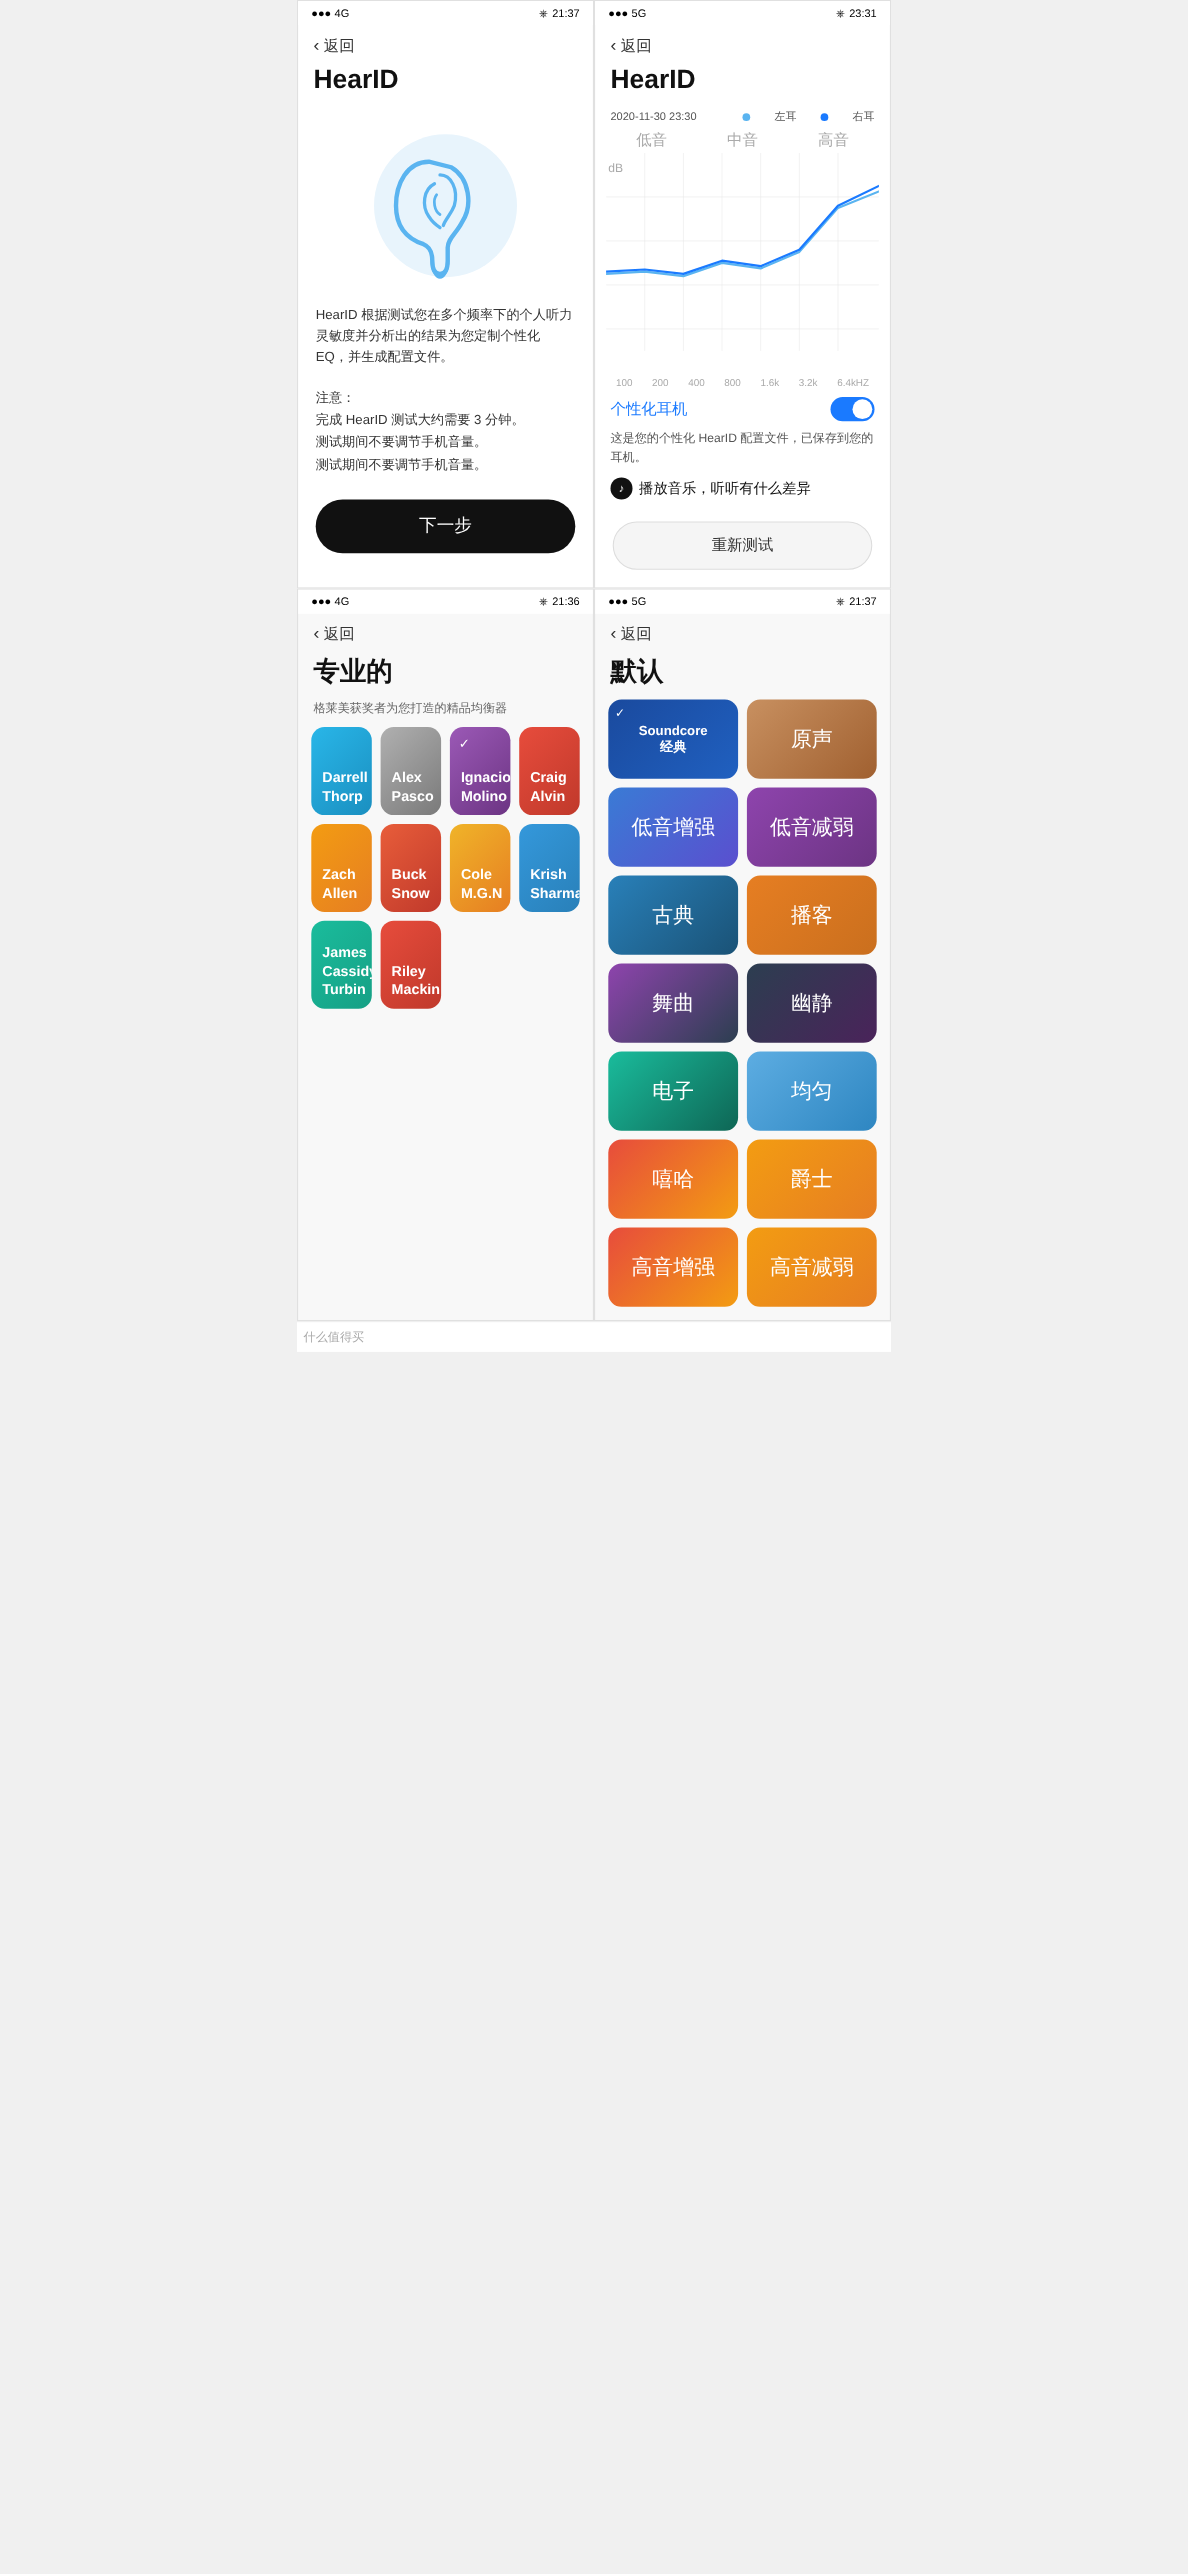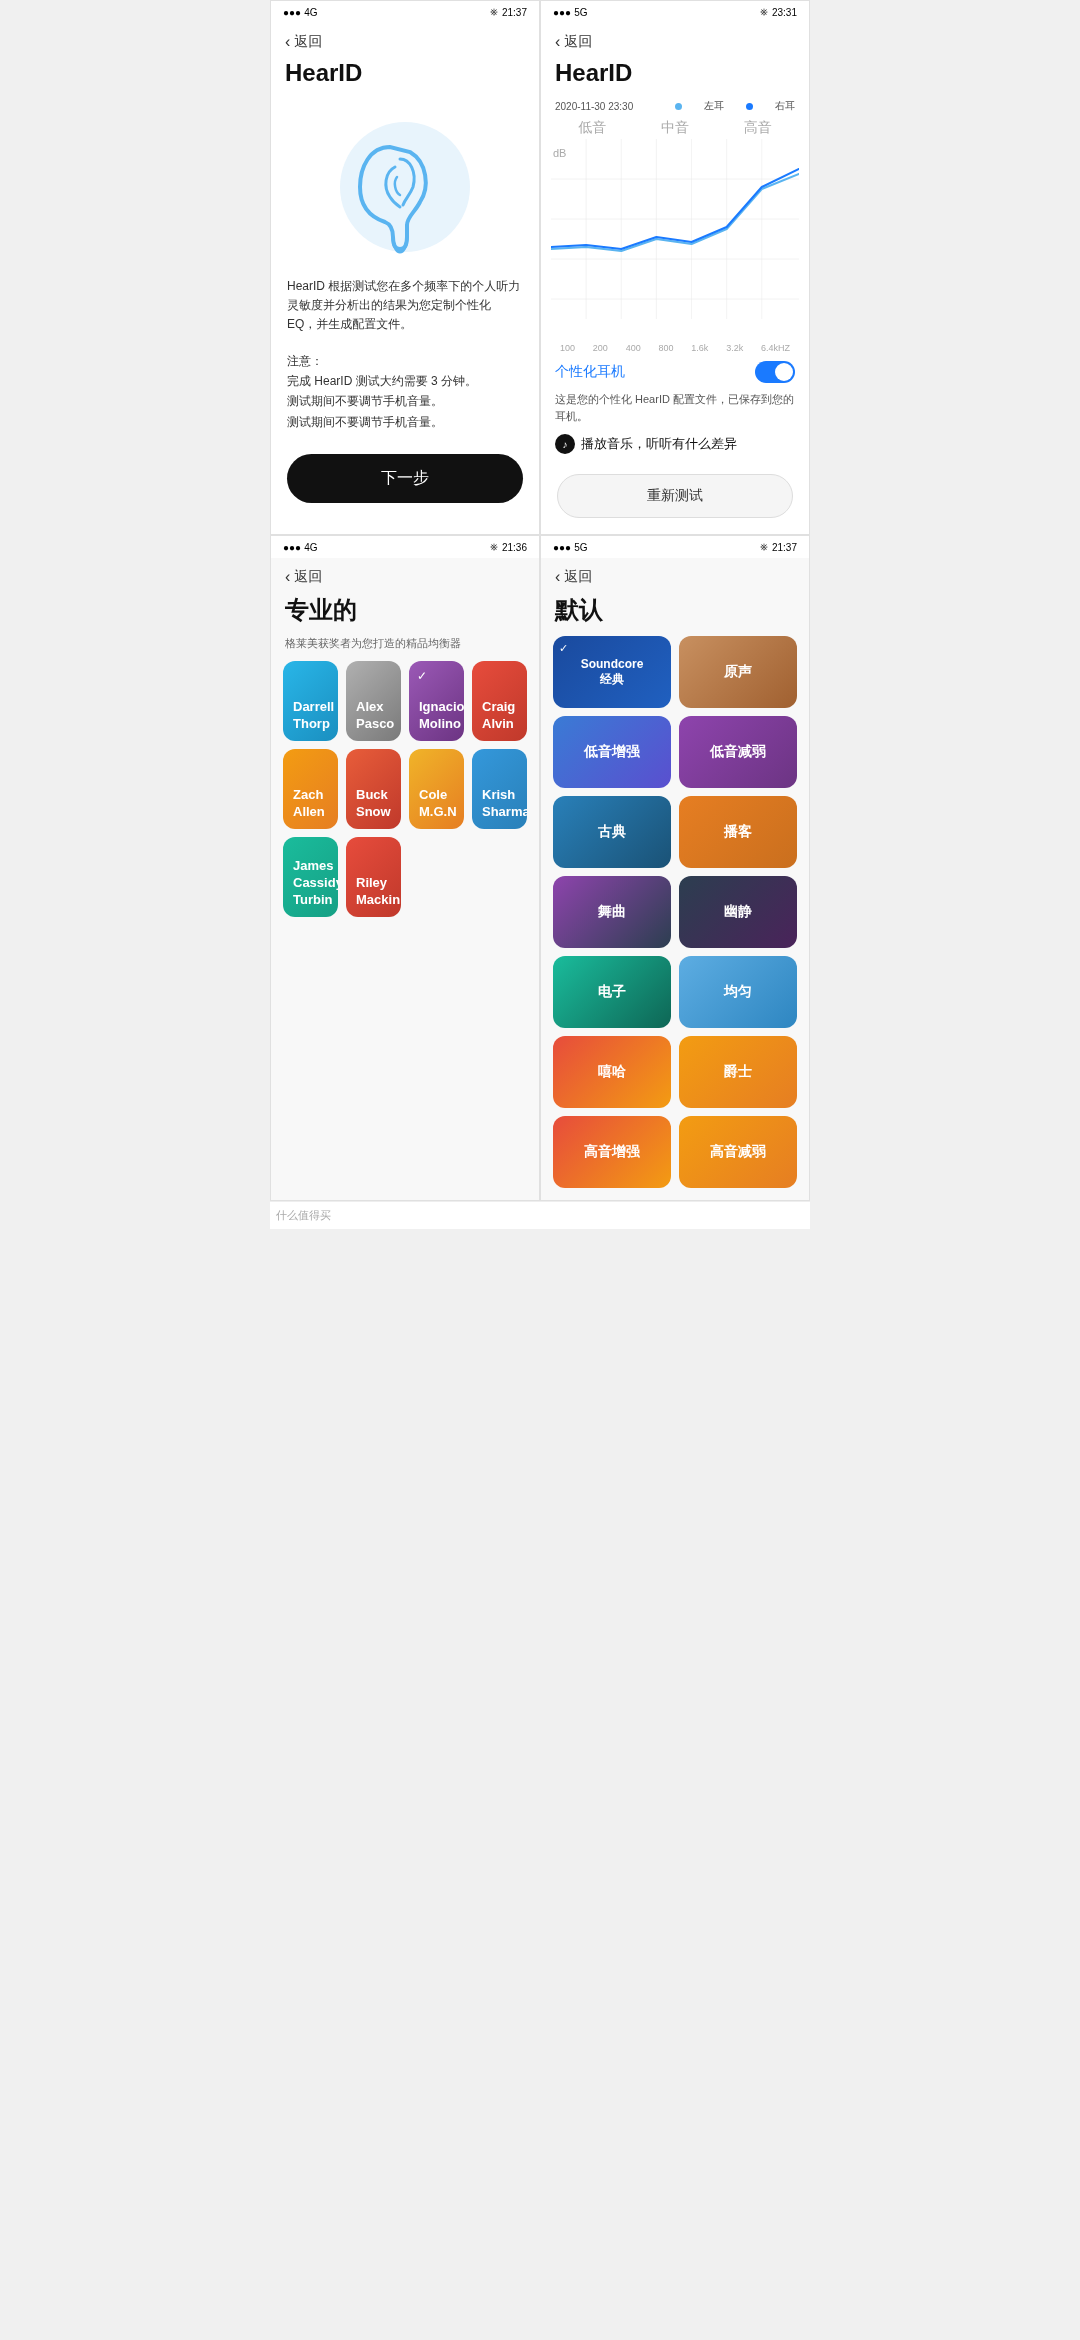--- a/index.html
+++ b/index.html
@@ -286,22 +286,22 @@
       border-radius: 12px;
       height: 72px;
       display: flex;
       align-items: center;
       justify-content: center;
       position: relative;
       overflow: hidden;
     }
     .eq-card-name {
       color: #fff;
-      font-size: 14px;
-      font-weight: 700;
+      font-size: 19px;
+      font-weight: 400;
       text-align: center;
       position: relative;
       z-index: 1;
     }
     .eq-card-check {
       position: absolute;
       top: 6px;
       left: 6px;
       color: #fff;
       font-size: 11px;

